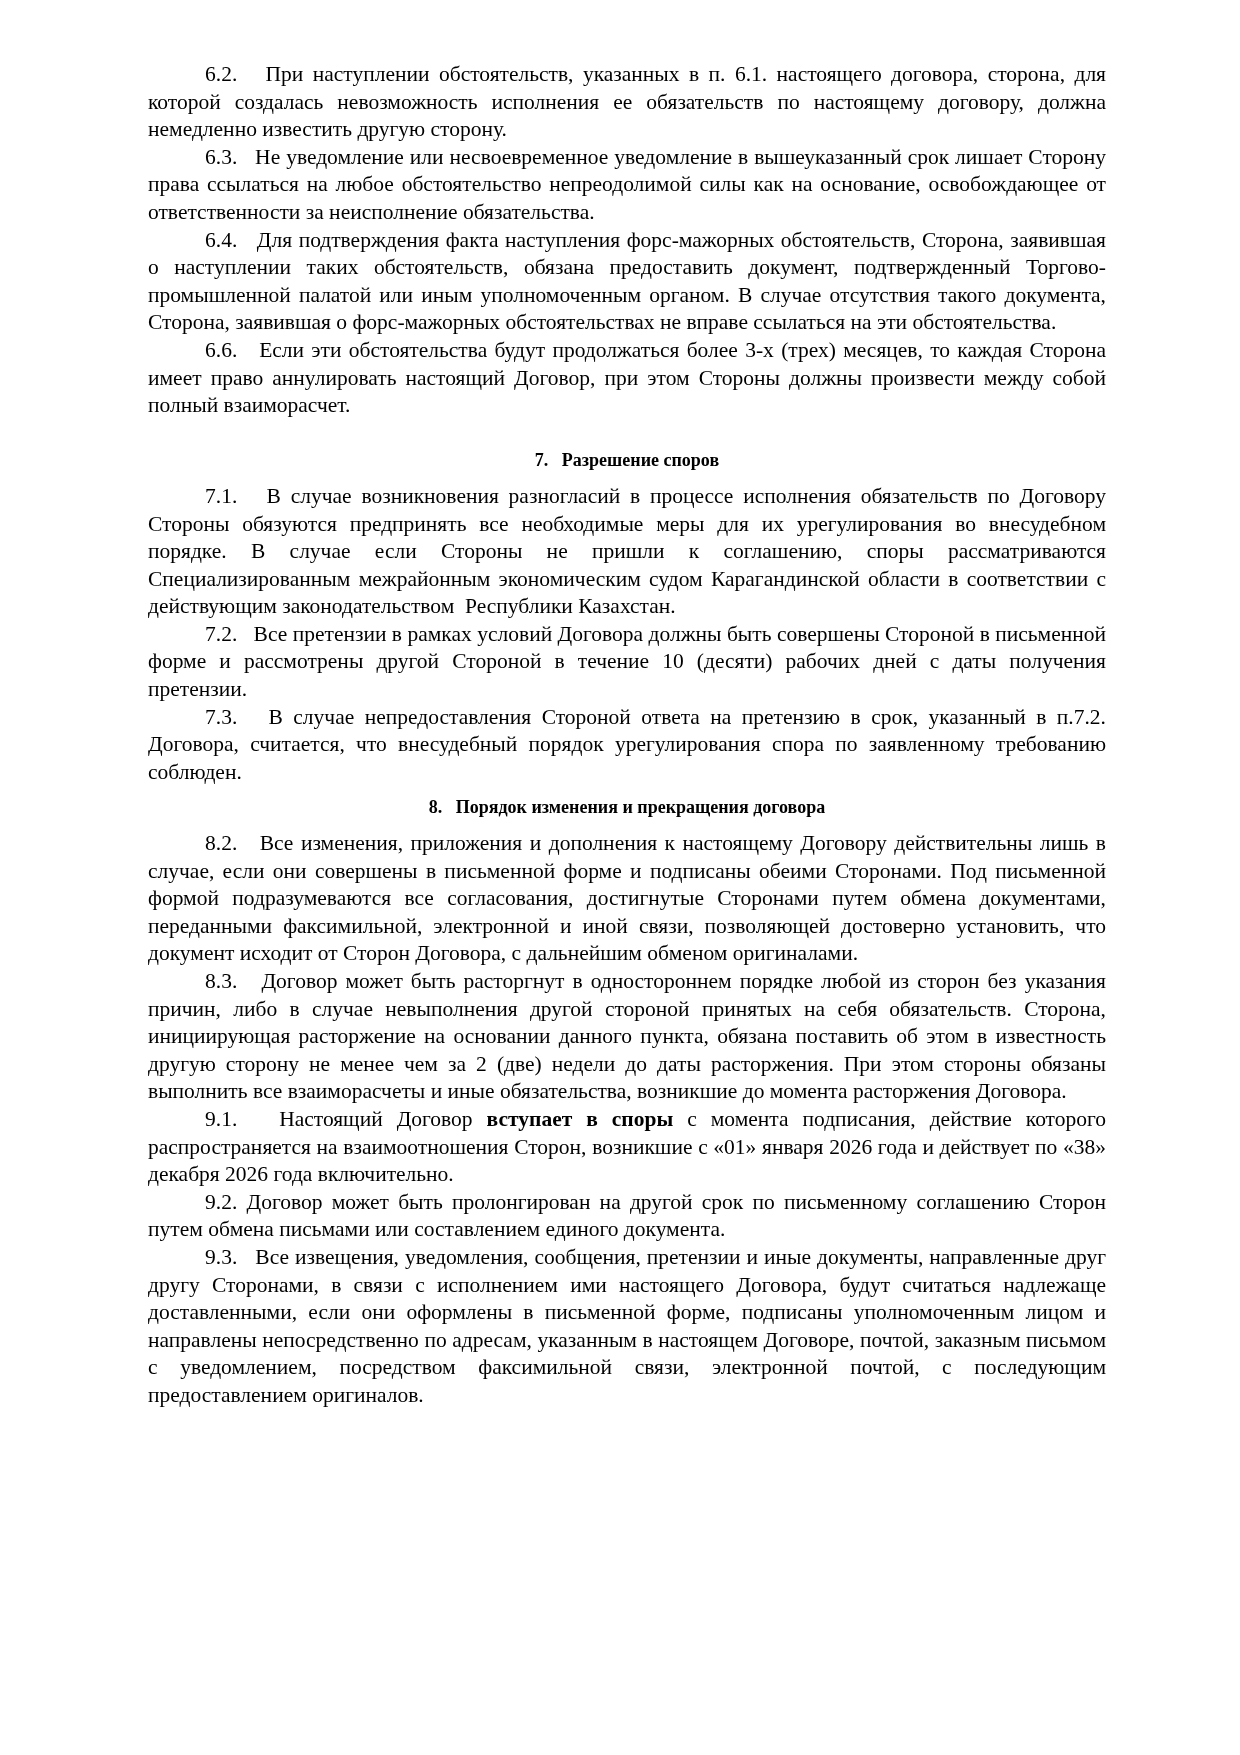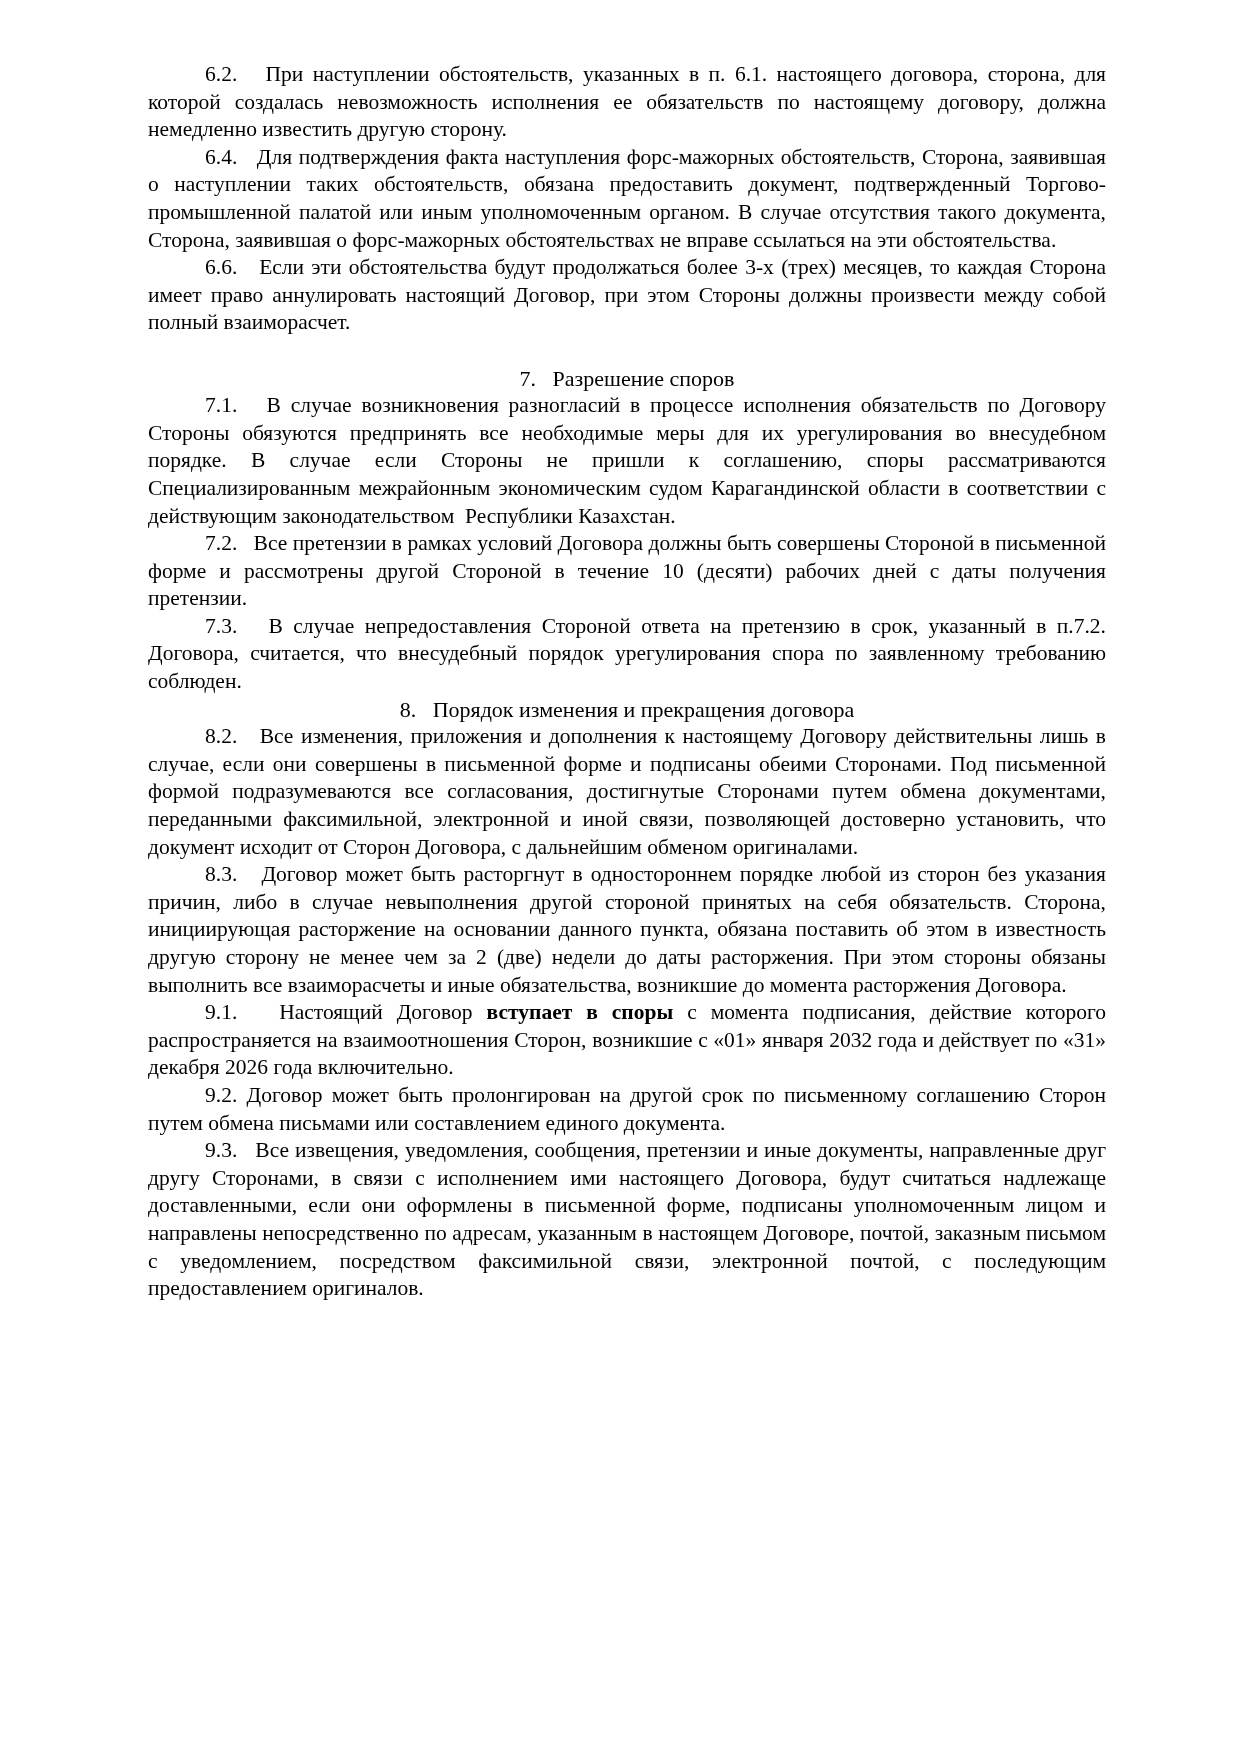--- a/index.html
+++ b/index.html
@@ -19,53 +19,54 @@
     font-size: 21.5px;
     line-height: 27.6px;
     overflow: hidden;
   }
   .para {
     margin: 0;
     text-align: justify;
     text-indent: 57px;
   }
   .heading {
-    margin: 0;
-    font-size: 22px;
+    margin: 8px;
+    font-size: 18px;
     line-height: 27.6px;
-    font-weight: normal;
+    font-weight: bold;
     text-align: center;
     text-indent: 0;
   }
   .gap-before {
     margin-top: 27.6px;
   }
   .bold-inline {
     font-weight: bold;
   }
 </style>
 </head>
 <body>
 
 <div class="page">
 
   <p class="para">6.2.&nbsp;&nbsp;&nbsp;При наступлении обстоятельств, указанных в п. 6.1. настоящего договора, сторона, для которой создалась невозможность исполнения ее обязательств по настоящему договору, должна немедленно известить другую сторону.</p>
+  <p class="para">6.3.&nbsp;&nbsp;&nbsp;Не уведомление или несвоевременное уведомление в вышеуказанный срок лишает Сторону права ссылаться на любое обстоятельство непреодолимой силы как на основание, освобождающее от ответственности за неисполнение обязательства.</p>
   <p class="para">6.4.&nbsp;&nbsp;&nbsp;Для подтверждения факта наступления форс-мажорных обстоятельств, Сторона, заявившая о наступлении таких обстоятельств, обязана предоставить документ, подтвержденный Торгово-промышленной палатой или иным уполномоченным органом. В случае отсутствия такого документа, Сторона, заявившая о форс-мажорных обстоятельствах не вправе ссылаться на эти обстоятельства.</p>
   <p class="para">6.6.&nbsp;&nbsp;&nbsp;Если эти обстоятельства будут продолжаться более 3-х (трех) месяцев, то каждая Сторона имеет право аннулировать настоящий Договор, при этом Стороны должны произвести между собой полный взаиморасчет.</p>
 
   <h2 class="heading gap-before">7.&nbsp;&nbsp;&nbsp;Разрешение споров</h2>
 
   <p class="para">7.1.&nbsp;&nbsp;&nbsp;В случае возникновения разногласий в процессе исполнения обязательств по Договору Стороны обязуются предпринять все необходимые меры для их урегулирования во внесудебном порядке. В случае если Стороны не пришли к соглашению, споры рассматриваются Специализированным межрайонным экономическим судом Карагандинской области в соответствии с действующим законодательством&nbsp; Республики Казахстан.</p>
   <p class="para">7.2.&nbsp;&nbsp;&nbsp;Все претензии в рамках условий Договора должны быть совершены Стороной в письменной форме и рассмотрены другой Стороной в течение 10 (десяти) рабочих дней с даты получения претензии.</p>
   <p class="para">7.3.&nbsp;&nbsp;&nbsp;В случае непредоставления Стороной ответа на претензию в срок, указанный в п.7.2. Договора, считается, что внесудебный порядок урегулирования спора по заявленному требованию соблюден.</p>
 
   <h2 class="heading">8.&nbsp;&nbsp;&nbsp;Порядок изменения и прекращения договора</h2>
 
   <p class="para">8.2.&nbsp;&nbsp;&nbsp;Все изменения, приложения и дополнения к настоящему Договору действительны лишь в случае, если они совершены в письменной форме и подписаны обеими Сторонами. Под письменной формой подразумеваются все согласования, достигнутые Сторонами путем обмена документами, переданными факсимильной, электронной и иной связи, позволяющей достоверно установить, что документ исходит от Сторон Договора, с дальнейшим обменом оригиналами.</p>
   <p class="para">8.3.&nbsp;&nbsp;&nbsp;Договор может быть расторгнут в одностороннем порядке любой из сторон без указания причин, либо в случае невыполнения другой стороной принятых на себя обязательств. Сторона, инициирующая расторжение на основании данного пункта, обязана поставить об этом в известность другую сторону не менее чем за 2 (две) недели до даты расторжения. При этом стороны обязаны выполнить все взаиморасчеты и иные обязательства, возникшие до момента расторжения Договора.</p>
 
 
-  <p class="para"><span>9.1.&nbsp;&nbsp;&nbsp;Настоящий Договор </span><span class="bold-inline">вступает в споры</span><span> с момента подписания, действие которого распространяется на взаимоотношения Сторон, возникшие с «01» января 2032 года и действует по «31» декабря 2026 года включительно.</span></p>
+  <p class="para"><span>9.1.&nbsp;&nbsp;&nbsp;Настоящий Договор </span><span class="bold-inline">вступает в споры</span><span> с момента подписания, действие которого распространяется на взаимоотношения Сторон, возникшие с «01» января 2026 года и действует по «38» декабря 2026 года включительно.</span></p>
 
   <p class="para">9.2.&nbsp;Договор может быть пролонгирован на другой срок по письменному соглашению Сторон путем обмена письмами или составлением единого документа.</p>
   <p class="para">9.3.&nbsp;&nbsp;&nbsp;Все извещения, уведомления, сообщения, претензии и иные документы, направленные друг другу Сторонами, в связи с исполнением ими настоящего Договора, будут считаться надлежаще доставленными, если они оформлены в письменной форме, подписаны уполномоченным лицом и направлены непосредственно по адресам, указанным в настоящем Договоре, почтой, заказным письмом с уведомлением, посредством факсимильной связи, электронной почтой, с последующим предоставлением оригиналов.</p>
 
 </div>
 
 </body></html>

